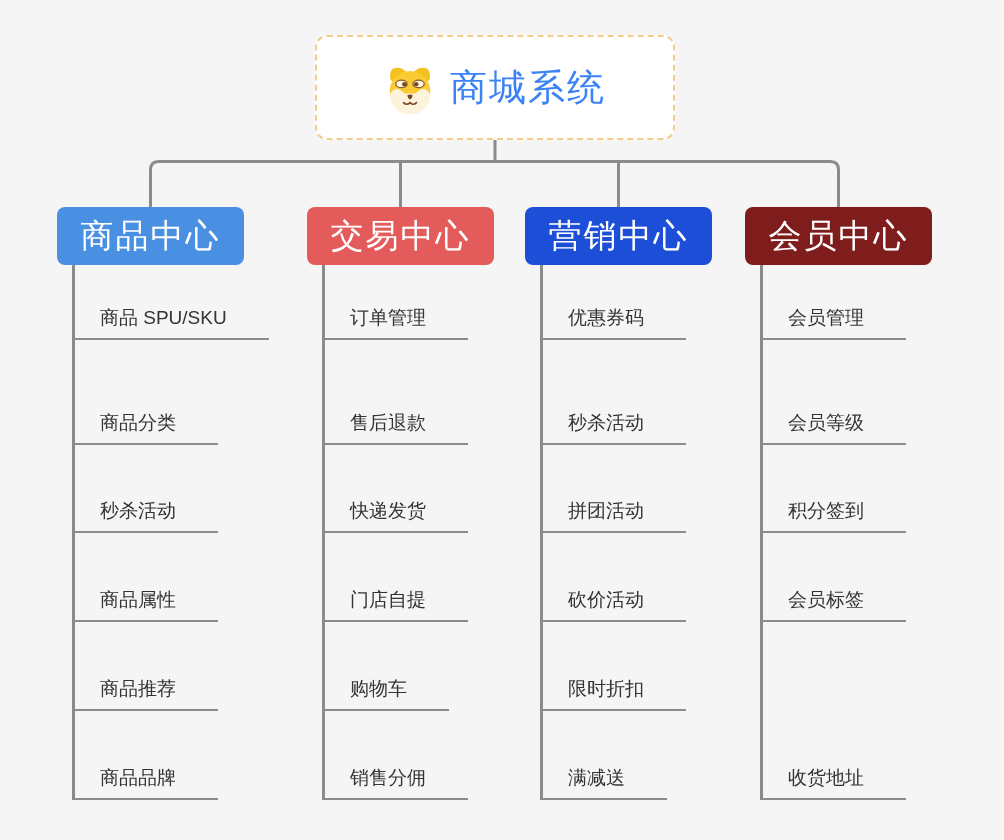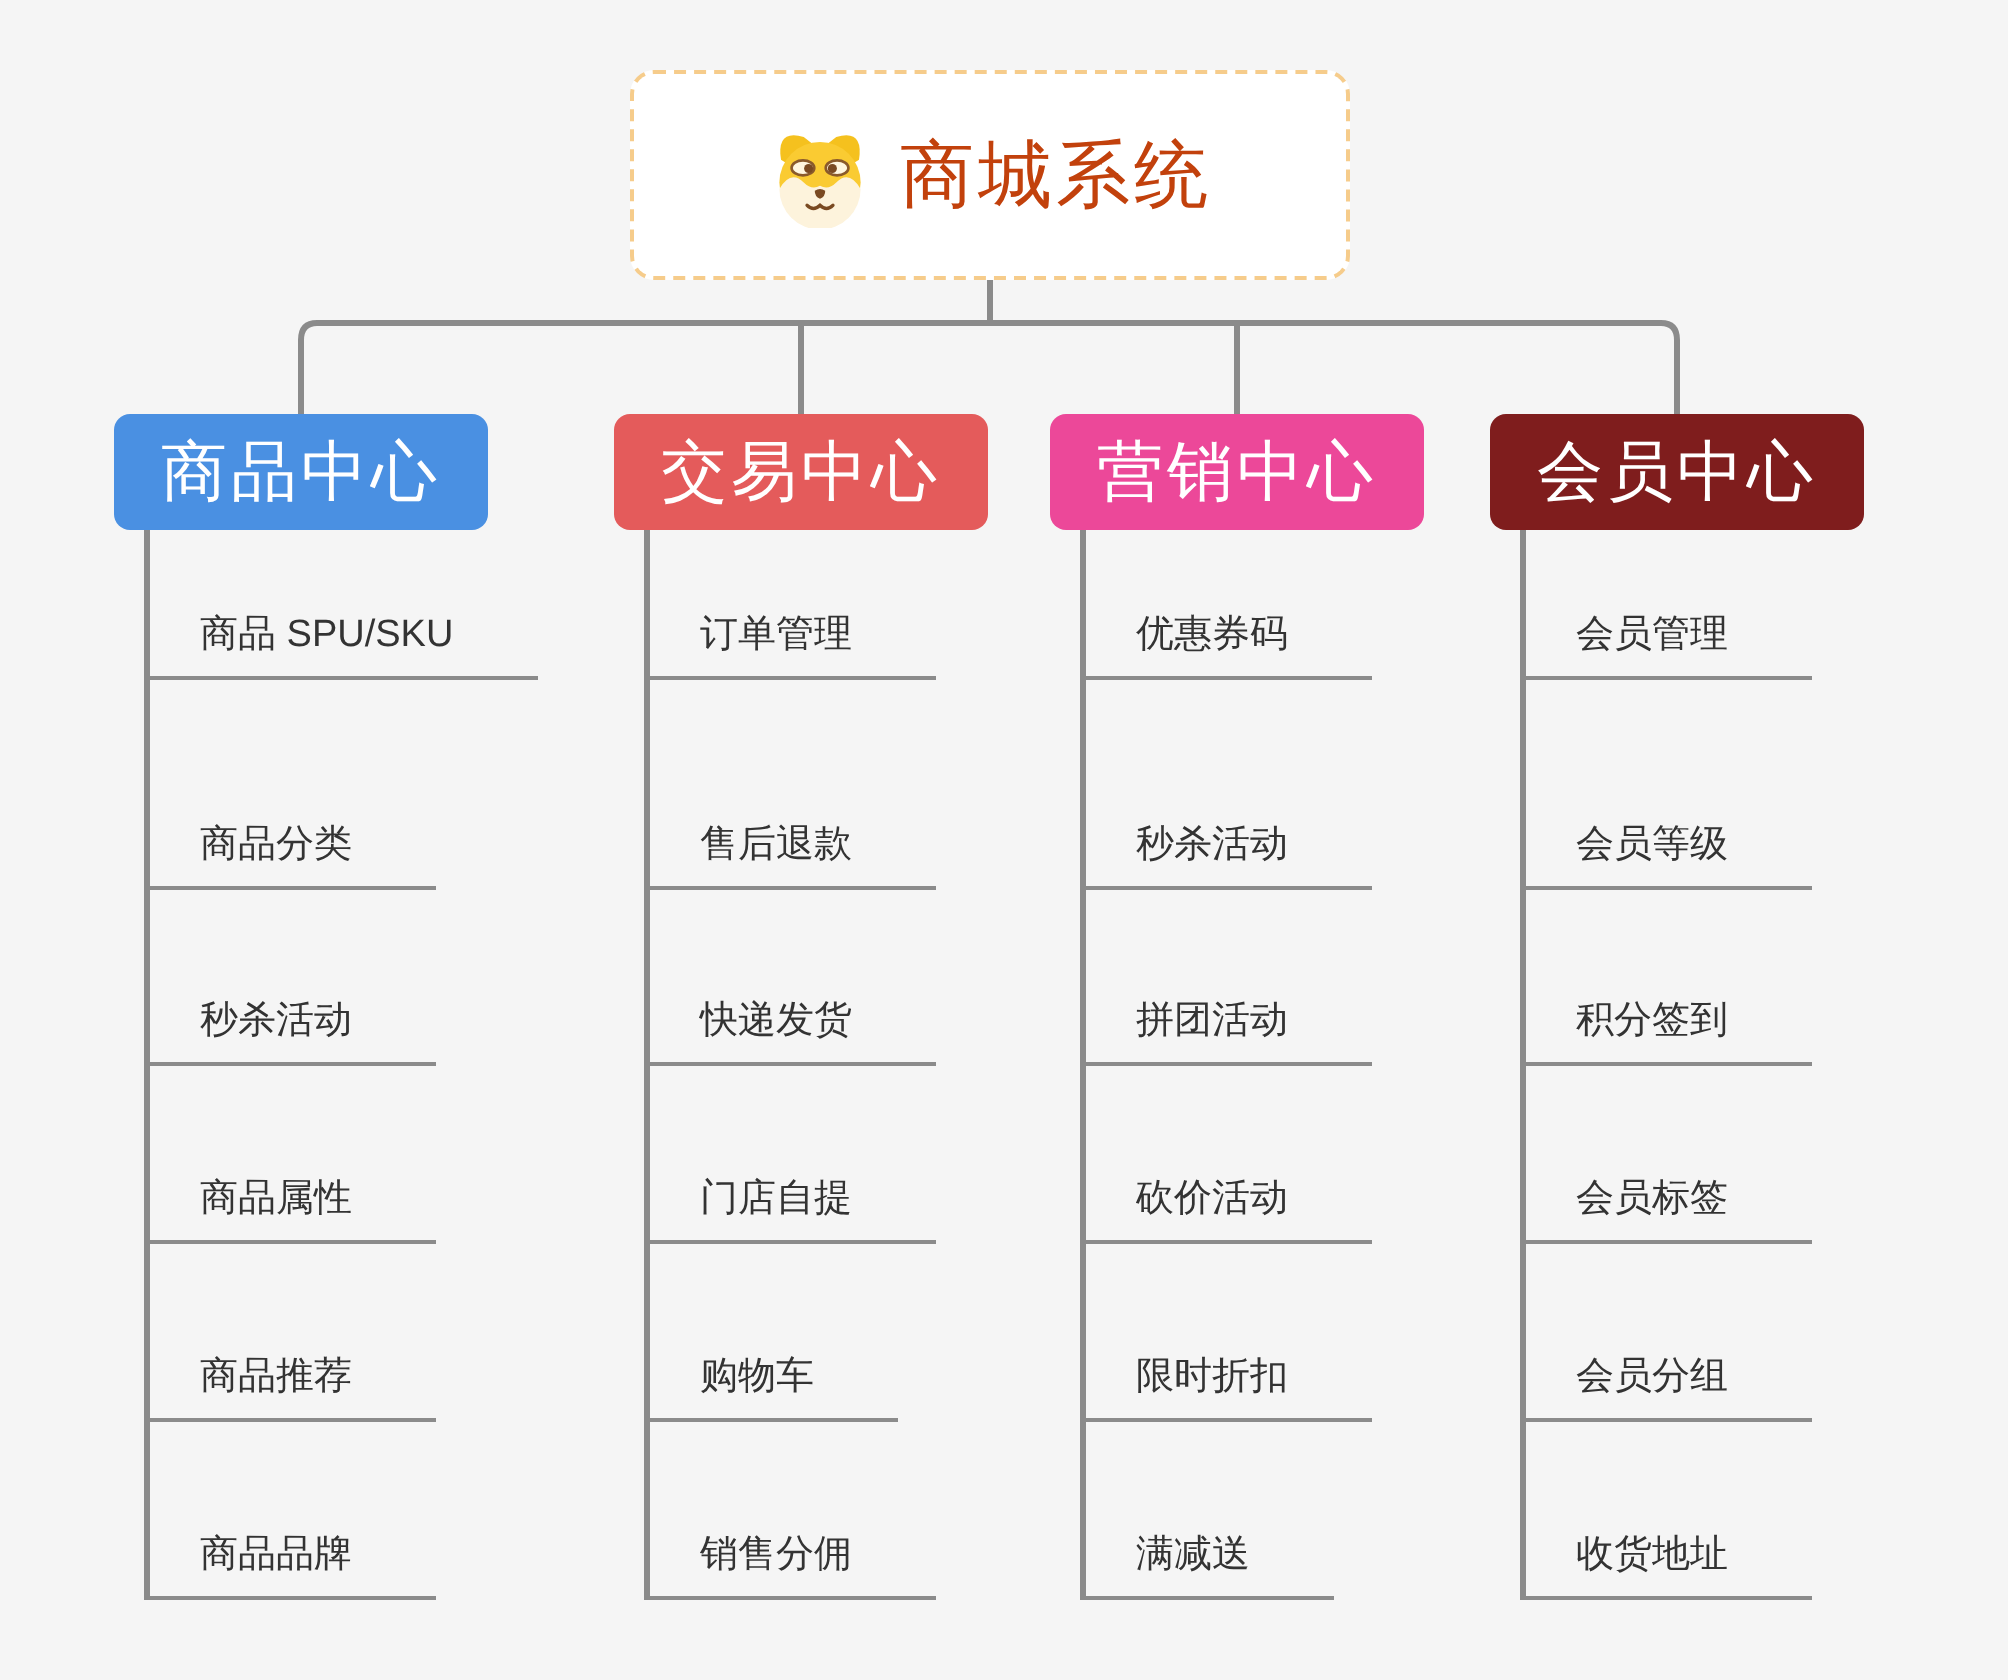--- a/index.html
+++ b/index.html
@@ -14,21 +14,21 @@
   .connectors{position:absolute;left:0;top:0;}
   .root{
     position:absolute;left:315px;top:35px;
     width:360px;height:105px;box-sizing:border-box;
     background:#FFFFFF;
     border:2px dashed #F6CC8B;
     border-radius:12px;
     display:flex;align-items:center;justify-content:center;gap:14px;
   }
   .root-title{
-    font-size:37px;color:#c2410c;letter-spacing:2px;white-space:nowrap;
+    font-size:37px;color:#3b82f6;letter-spacing:2px;white-space:nowrap;
   }
   .branch{position:absolute;top:207px;width:290px;height:615px;}
   .b0{left:57px}.b1{left:307px}.b2{left:525px}.b3{left:745px}
   .bhead{
     width:187px;height:58px;box-sizing:border-box;
     border-radius:8px;
     color:#FFFFFF;font-size:33px;letter-spacing:2px;
     display:flex;align-items:center;justify-content:center;
     white-space:nowrap;
   }
@@ -92,34 +92,33 @@
     <div class="trunk"></div>
     <div class="leaf r0">订单管理</div>
     <div class="leaf r1">售后退款</div>
     <div class="leaf r3">门店自提</div>
     <div class="leaf r2">快递发货</div>
     <div class="leaf r4">购物车</div>
     <div class="leaf r5">销售分佣</div>
   </div>
 
   <div class="branch b2">
-    <div class="bhead" style="background-color: #ec4899;">营销中心</div>
+    <div class="bhead" style="background-color: #1d4ed8;">营销中心</div>
     <div class="trunk"></div>
     <div class="leaf r0">优惠券码</div>
     <div class="leaf r1">秒杀活动</div>
     <div class="leaf r2">拼团活动</div>
     <div class="leaf r3">砍价活动</div>
     <div class="leaf r4">限时折扣</div>
     <div class="leaf r5">满减送</div>
   </div>
 
   <div class="branch b3">
     <div class="bhead" style="background-color: #7f1d1d;">会员中心</div>
     <div class="trunk"></div>
     <div class="leaf r0">会员管理</div>
     <div class="leaf r1">会员等级</div>
     <div class="leaf r2">积分签到</div>
     <div class="leaf r3">会员标签</div>
-    <div class="leaf r4">会员分组</div>
     <div class="leaf r5">收货地址</div>
   </div>
 
 </div>
 
 </body></html>

